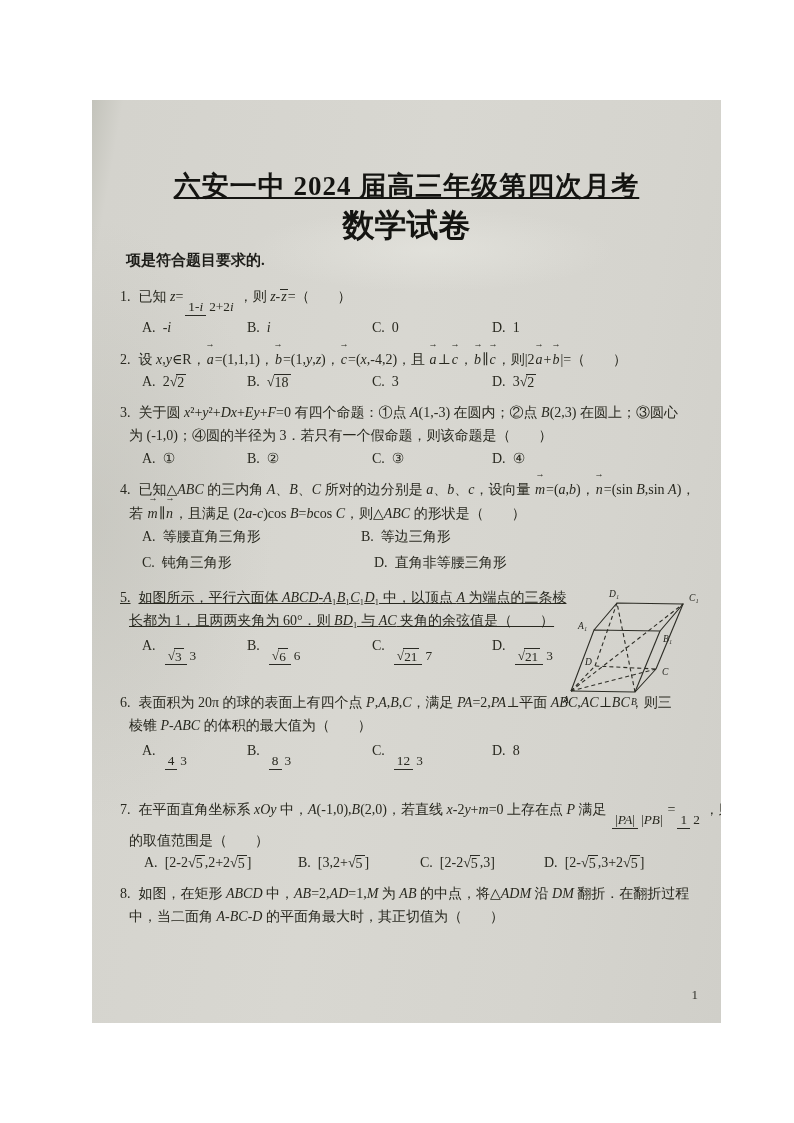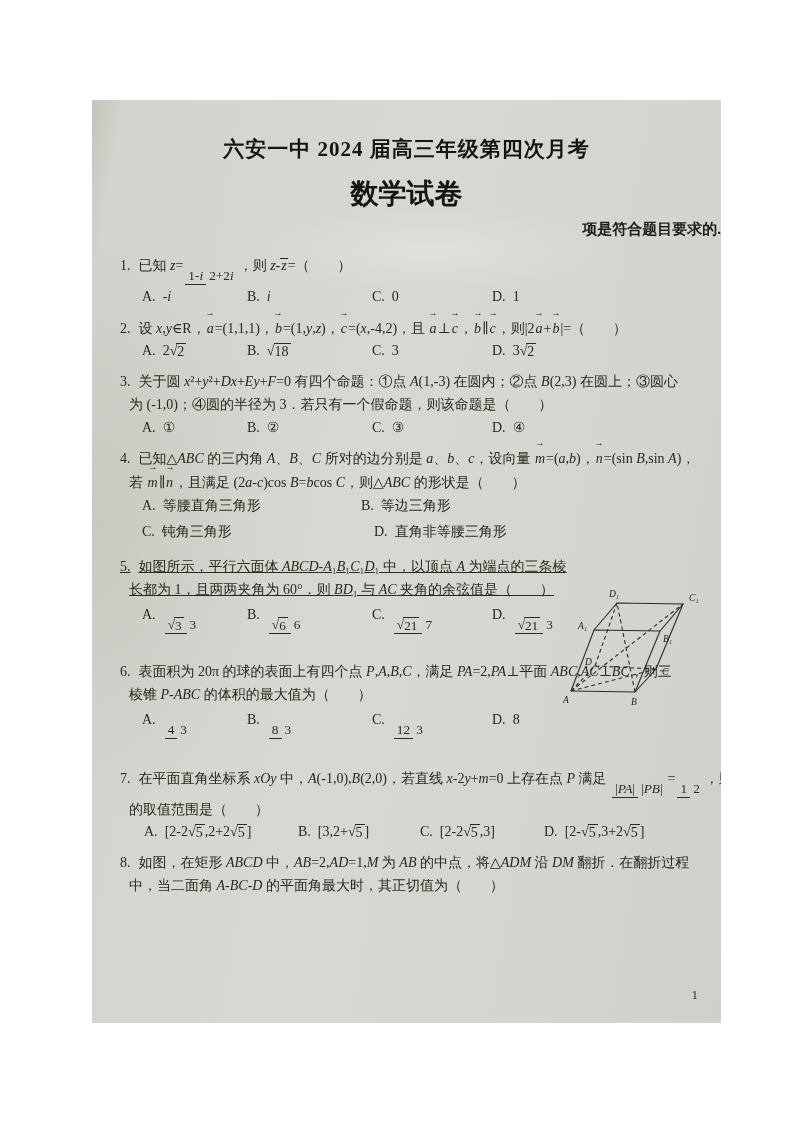--- a/index.html
+++ b/index.html
@@ -11,26 +11,26 @@
   .paper{
     position:absolute;left:92px;top:100px;width:629px;height:923px;
     background:
       radial-gradient(ellipse 260px 60px at 340px 150px, rgba(232,232,226,.55), rgba(232,232,226,0) 70%),
       radial-gradient(ellipse 300px 500px at 0px 420px, rgba(186,186,178,.45), rgba(186,186,178,0) 60%),
       linear-gradient(100deg,#c3c3bb 0%,#d4d3cd 4%,#d8d7d1 45%,#d5d4ce 75%,#d0cfc9 100%);
     color:#26261f;overflow:hidden;
   }
   
   .title{text-align:center;font-weight:bold;color:#141411;}
-  .title1{margin-top:32px;font-size:21px;line-height:34px;letter-spacing:1px;}
-  .title2{margin-top:12px;font-size:28px;line-height:32px;}
+  .title1{margin-top:69px;font-size:27px;line-height:34px;letter-spacing:1px;text-decoration:underline;}
+  .title2{margin-top:6px;font-size:32px;line-height:32px;}
   .info{margin-top:32px;display:flex;justify-content:center;gap:86px;
         font-weight:bold;font-size:16px;color:#1b1b17;}
   .section{margin:9px 0 0 7px;font-weight:bold;font-size:15px;line-height:21px;color:#1c1c18;}
-  .section .l2{margin-left:27px;text-align:right;}
+  .section .l2{margin-left:27px;}
   
   .questions{margin-top:5px;font-size:14px;color:#28281f;}
   .question{position:relative;margin-top:6px;}
   .questions .question:nth-child(1) .stem-line{line-height:40px;}
   .questions .question:nth-child(5){margin-top:9px;text-decoration:underline;}
   .questions .question:nth-child(6){margin-top:13px;}
   .questions .question:nth-child(7){margin-top:8px;}
   .questions .question:nth-child(7) .stem-line:first-child{line-height:38px;}
   .stem-line{margin-left:28px;line-height:23px;white-space:nowrap;}
   .stem-line.cont{margin-left:37px;}

